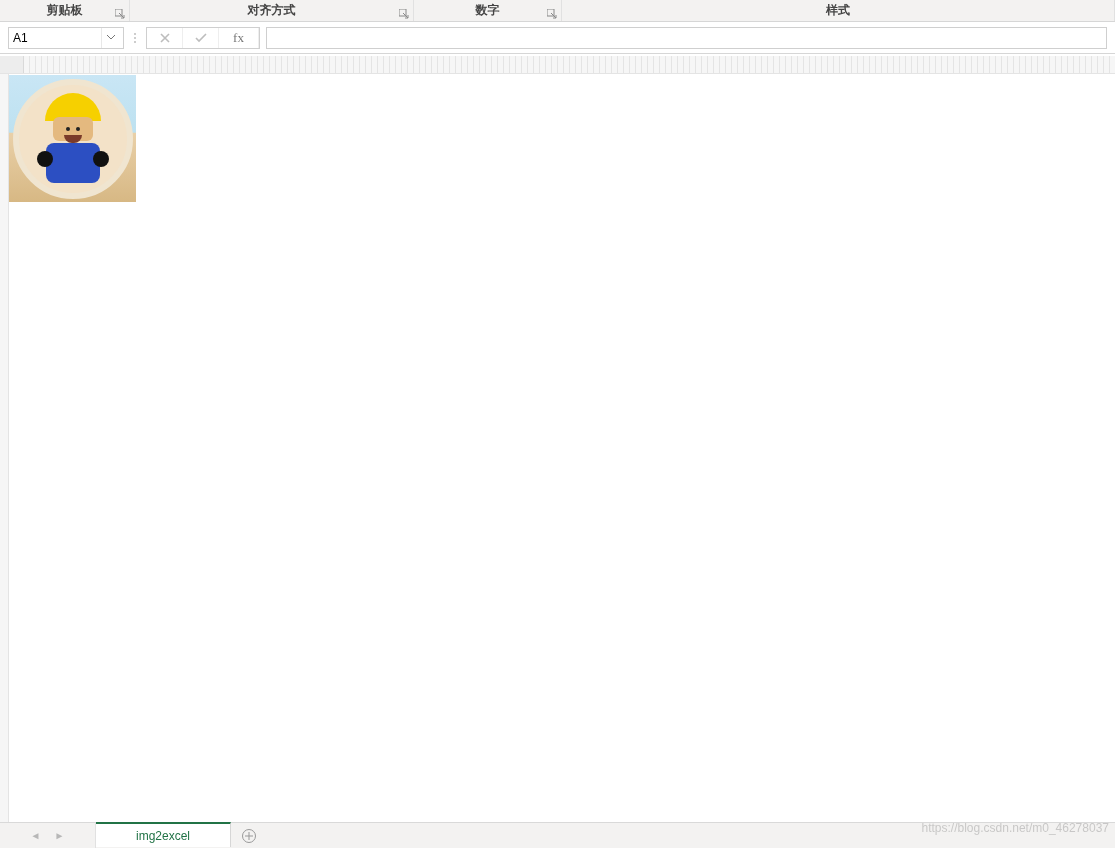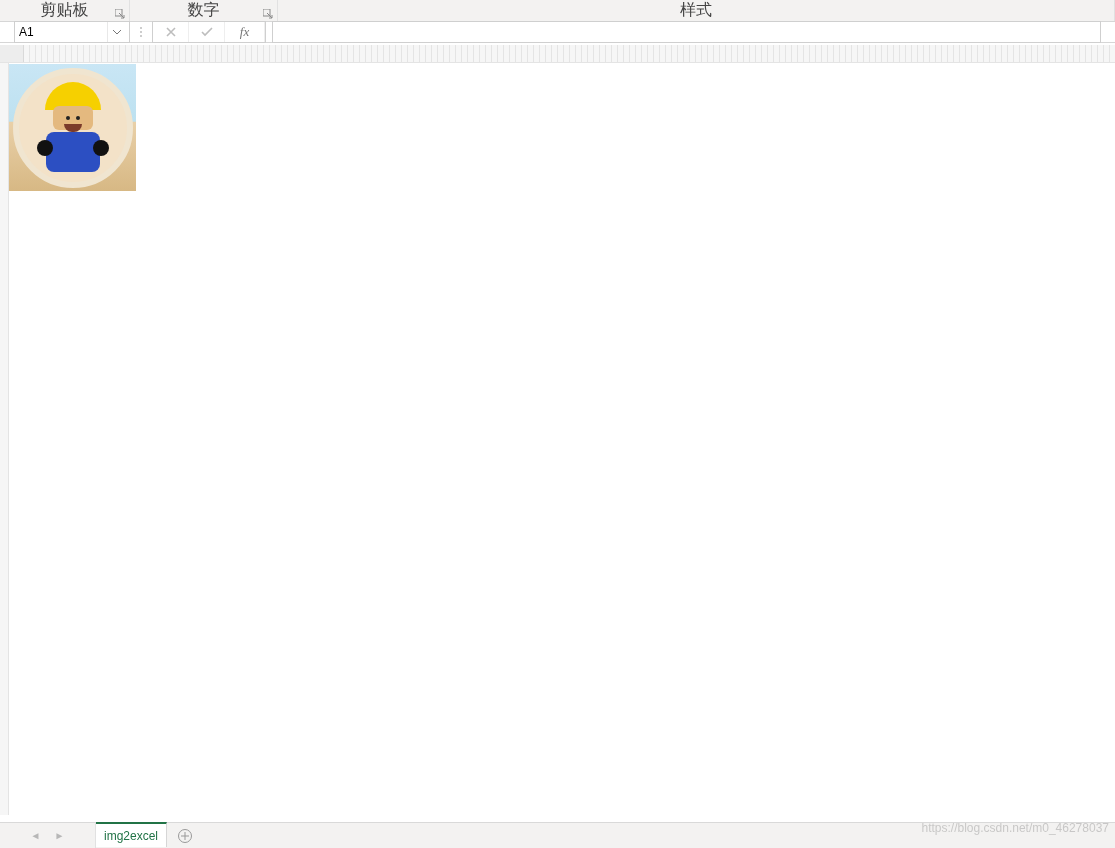--- a/index.html
+++ b/index.html
@@ -17,47 +17,48 @@
     .ribbon-groups {
       display: flex;
       height: 22px;
       background: #f3f2f1;
       border-bottom: 1px solid #d6d6d6;
     }
     .ribbon-group {
       position: relative;
       text-align: center;
       color: #444;
-      font-size: 16px;
+      font-size: 12px;
       line-height: 20px;
       border-right: 1px solid #e1e1e1;
+      font-weight: bold;
     }
     .ribbon-group .launcher {
       position: absolute;
       right: 4px;
       bottom: 2px;
       width: 10px;
       height: 10px;
       cursor: pointer;
     }
     .ribbon-group .launcher svg { display: block; }
     .rg-clipboard { width: 130px; }
     .rg-font { flex: 0 0 282px; }
     .rg-align { flex: 0 0 284px; }
     .rg-number { flex: 0 0 148px; }
     .rg-styles { flex: 1; }
     
     
     .formula-row {
       display: flex;
       align-items: center;
-      height: 21px;
+      height: 32px;
       background: #fff;
       border-bottom: 1px solid #d6d6d6;
-      padding: 2px 14px;
+      padding: 2px 8px;
       gap: 6px;
     }
     .name-box {
       width: 116px;
       height: 22px;
       border: 1px solid #cfcfcf;
       background: #fff;
       display: flex;
       align-items: center;
       position: relative;
@@ -107,21 +108,20 @@
       height: 100%;
       display: flex;
       align-items: center;
       justify-content: center;
       color: #b7b7b7;
       cursor: pointer;
       border-right: 1px solid #eee;
     }
     .fx-btn.fx { width: 40px; }
     .fx-label {
-      font-style: italic;
       font-family: "Times New Roman", serif;
       font-size: 13px;
       color: #777;
     }
     .formula-input {
       flex: 1;
       height: 22px;
       border: 1px solid #cfcfcf;
       background: #fff;
       padding: 0 4px;
@@ -227,21 +227,21 @@
       align-items: center;
       justify-content: center;
       gap: 14px;
       border-right: 1px solid #e1e1e1;
     }
     .nav-arrows .arrw { color:#b7b7b7; cursor:pointer; font-size:10px; }
     .sheet-tab {
       background: #fff;
       border-top: 2px solid #217346;
       border-right: 1px solid #d6d6d6;
-      padding: 0 8px;
+      padding: 0 40px;
       display: flex;
       align-items: center;
       color: #217346;
       font-size: 12px;
       cursor: pointer;
       position: relative;
       top: -1px;
     }
     .add-sheet {
       width: 36px;
@@ -260,20 +260,30 @@
       font-family: Arial, sans-serif;
       pointer-events: none;
     }
   </style>
 </head>
 <body>
 
 <div class="ribbon-groups">
   <div class="ribbon-group rg-clipboard">
     <span>剪贴板</span>
+    <span class="launcher">
+      <svg width="10" height="10">
+          <rect x="0" y="0" width="7" height="7" fill="none" stroke="#888"></rect>
+          <path d="M4 4 L9 9" stroke="#888"></path>
+          <path d="M9 6 L9 9 L6 9" fill="none" stroke="#888"></path>
+        </svg>
+    </span>
+  </div>
+  <div class="ribbon-group rg-align">
+    <span>对齐方式</span>
     <span class="launcher">
       <svg width="10" height="10">
           <rect x="0" y="0" width="7" height="7" fill="none" stroke="#888"></rect>
           <path d="M4 4 L9 9" stroke="#888"></path>
           <path d="M9 6 L9 9 L6 9" fill="none" stroke="#888"></path>
         </svg>
     </span>
   </div>
   <div class="ribbon-group rg-number">
     <span>数字</span>

